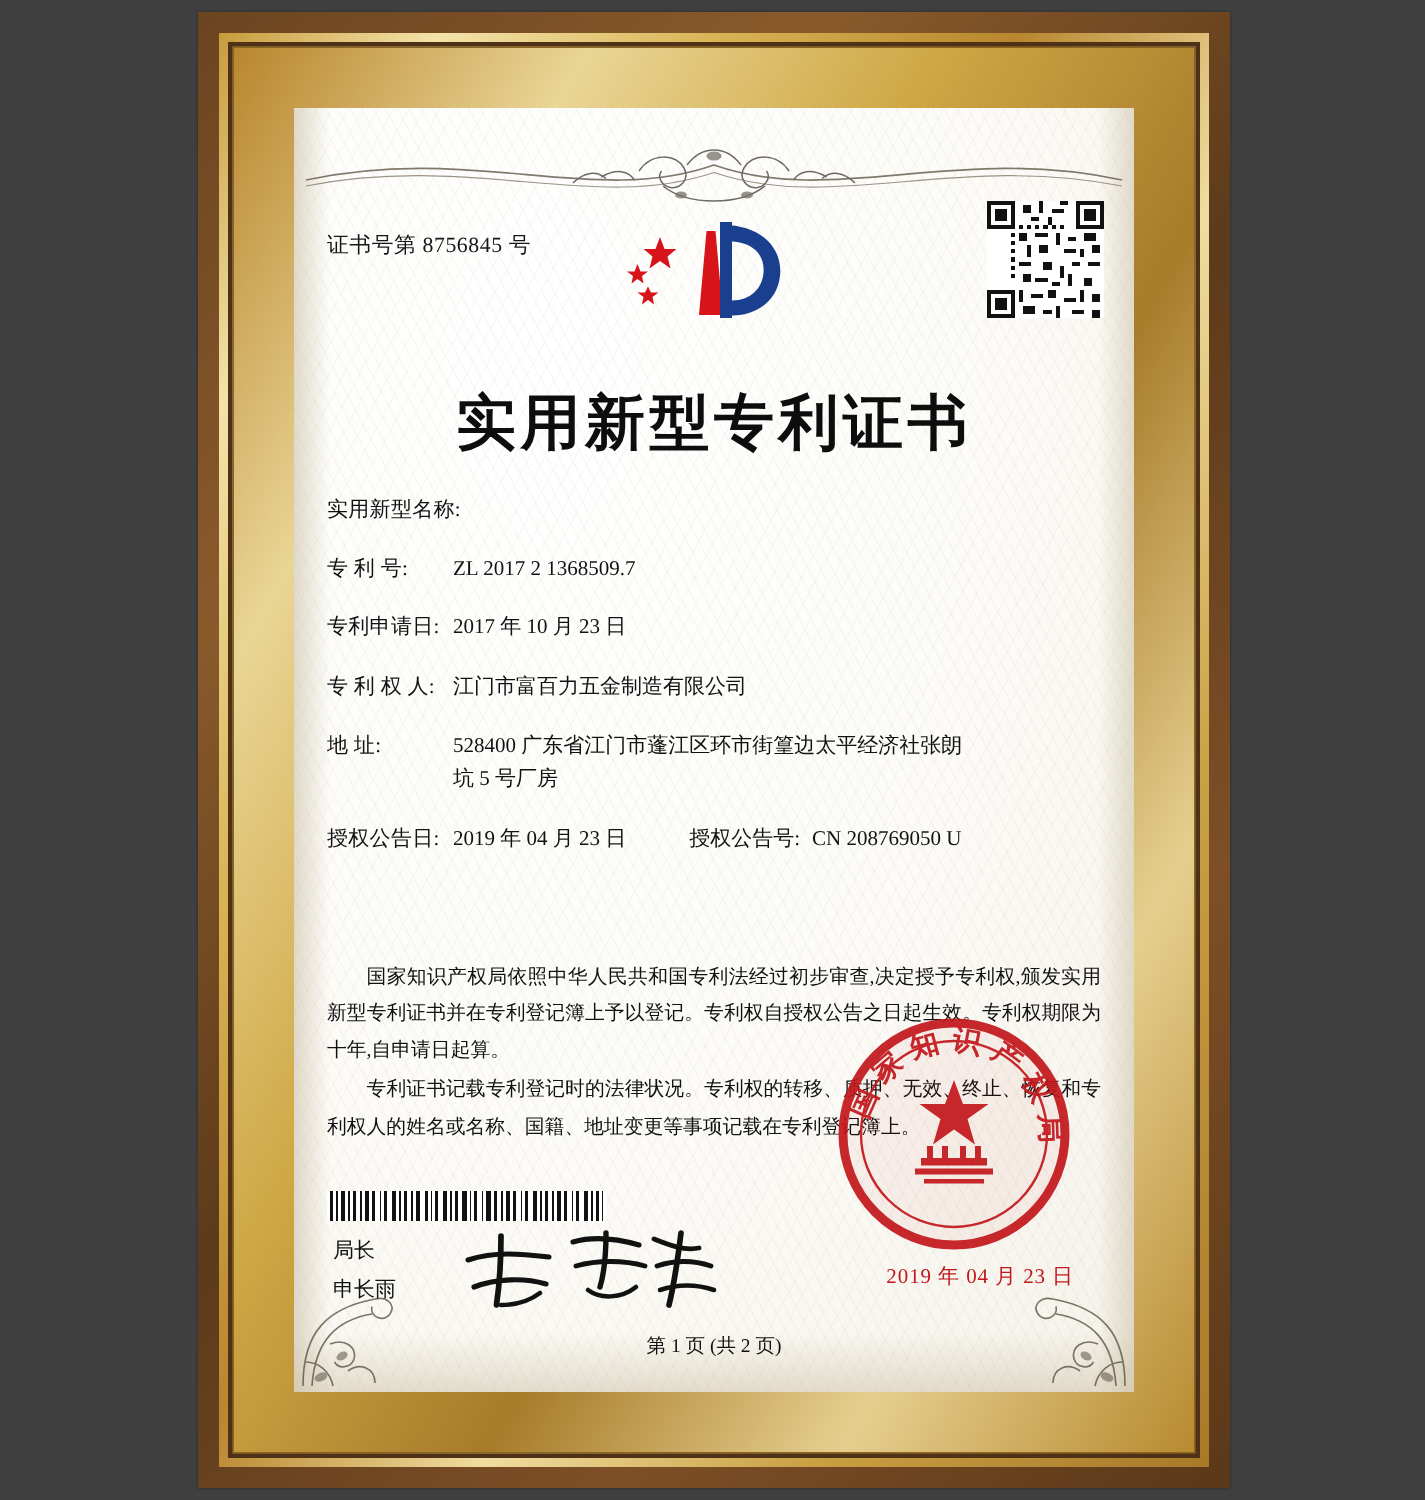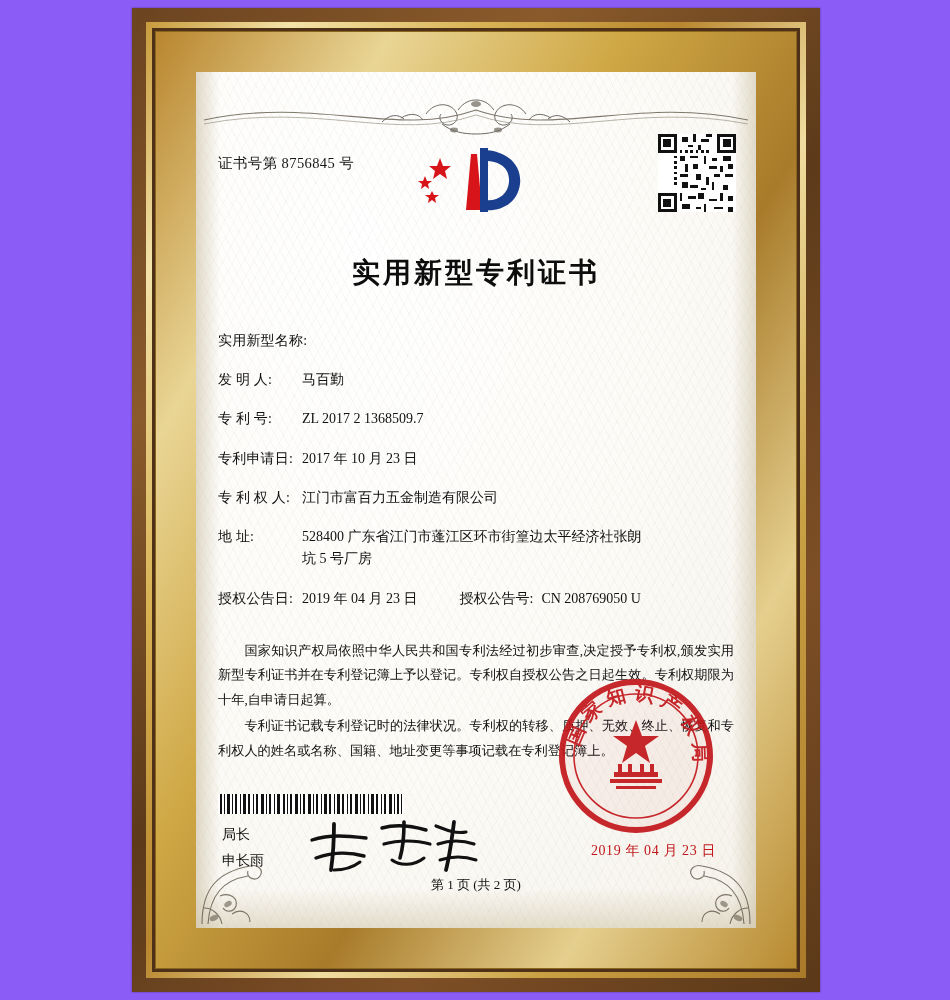--- a/index.html
+++ b/index.html
@@ -12,21 +12,21 @@
     height: 1000px;
     font-family: "Liberation Serif", "DejaVu Serif", serif;
     overflow: hidden;
   }
 
   
   .page {
     position: relative;
     width: 950px;
     height: 1000px;
-    background: #8b5cf6;
+    background: #404040;
   }
   .frame-outer {
     position: absolute;
     left: 132px;
     top: 8px;
     width: 688px;
     height: 984px;
     background: linear-gradient(135deg, #6b4420 0%, #8a5a2b 25%, #5c3a1a 50%, #7e4f26 75%, #5a3818 100%);
     box-shadow: 0 0 2px rgba(0,0,0,0.4);
   }
@@ -140,21 +140,21 @@
     width: 132px;
     height: 82px;
   }
 
   .title {
     position: absolute;
     left: 0;
     right: 0;
     top: 182px;
     text-align: center;
-    font-size: 28px;
+    font-size: 40px;
     font-weight: bold;
     letter-spacing: 3px;
     color: #0d0d0d;
     font-family: Liberation Serif, serif;
   }
 
   
   .fields {
     position: absolute;
     left: 22px;
@@ -242,21 +242,21 @@
     bottom: 68px;
     font-size: 14px;
     color: #c2171c;
     letter-spacing: 0.6px;
     white-space: nowrap;
   }
 
   .page-foot {
     position: absolute;
     left: 0; right: 0;
-    bottom: 34px;
+    bottom: 22px;
     text-align: center;
     font-size: 13px;
     color: #111;
   }
 </style>
 </head>
 <body>
 
 <div class="page">
 
@@ -408,24 +408,20 @@
 
       <path d="M72,10 C98,10 112,26 110,44 C108,62 92,72 74,70 L74,60 C88,62 98,54 99,42 C100,28 90,20 72,21 Z" fill="#1b3f8f"></path>
       <path d="M70,8 L78,8 L78,72 L70,72 Z" fill="#1b3f8f"></path>
     </svg>
 
     <div class="title">实用新型专利证书</div>
 
     <div class="fields">
       <div class="row">
         <div class="lab">实用新型名称:</div>
-      </div>
-      <div class="row">
-        <div class="lab">发 明 人:</div>
-        <div class="val">马百勤</div>
       </div>
       <div class="row">
         <div class="lab">专 利 号:</div>
         <div class="val">ZL 2017 2 1368509.7</div>
       </div>
       <div class="row">
         <div class="lab">专利申请日:</div>
         <div class="val">2017 年 10 月 23 日</div>
       </div>
       <div class="row">

